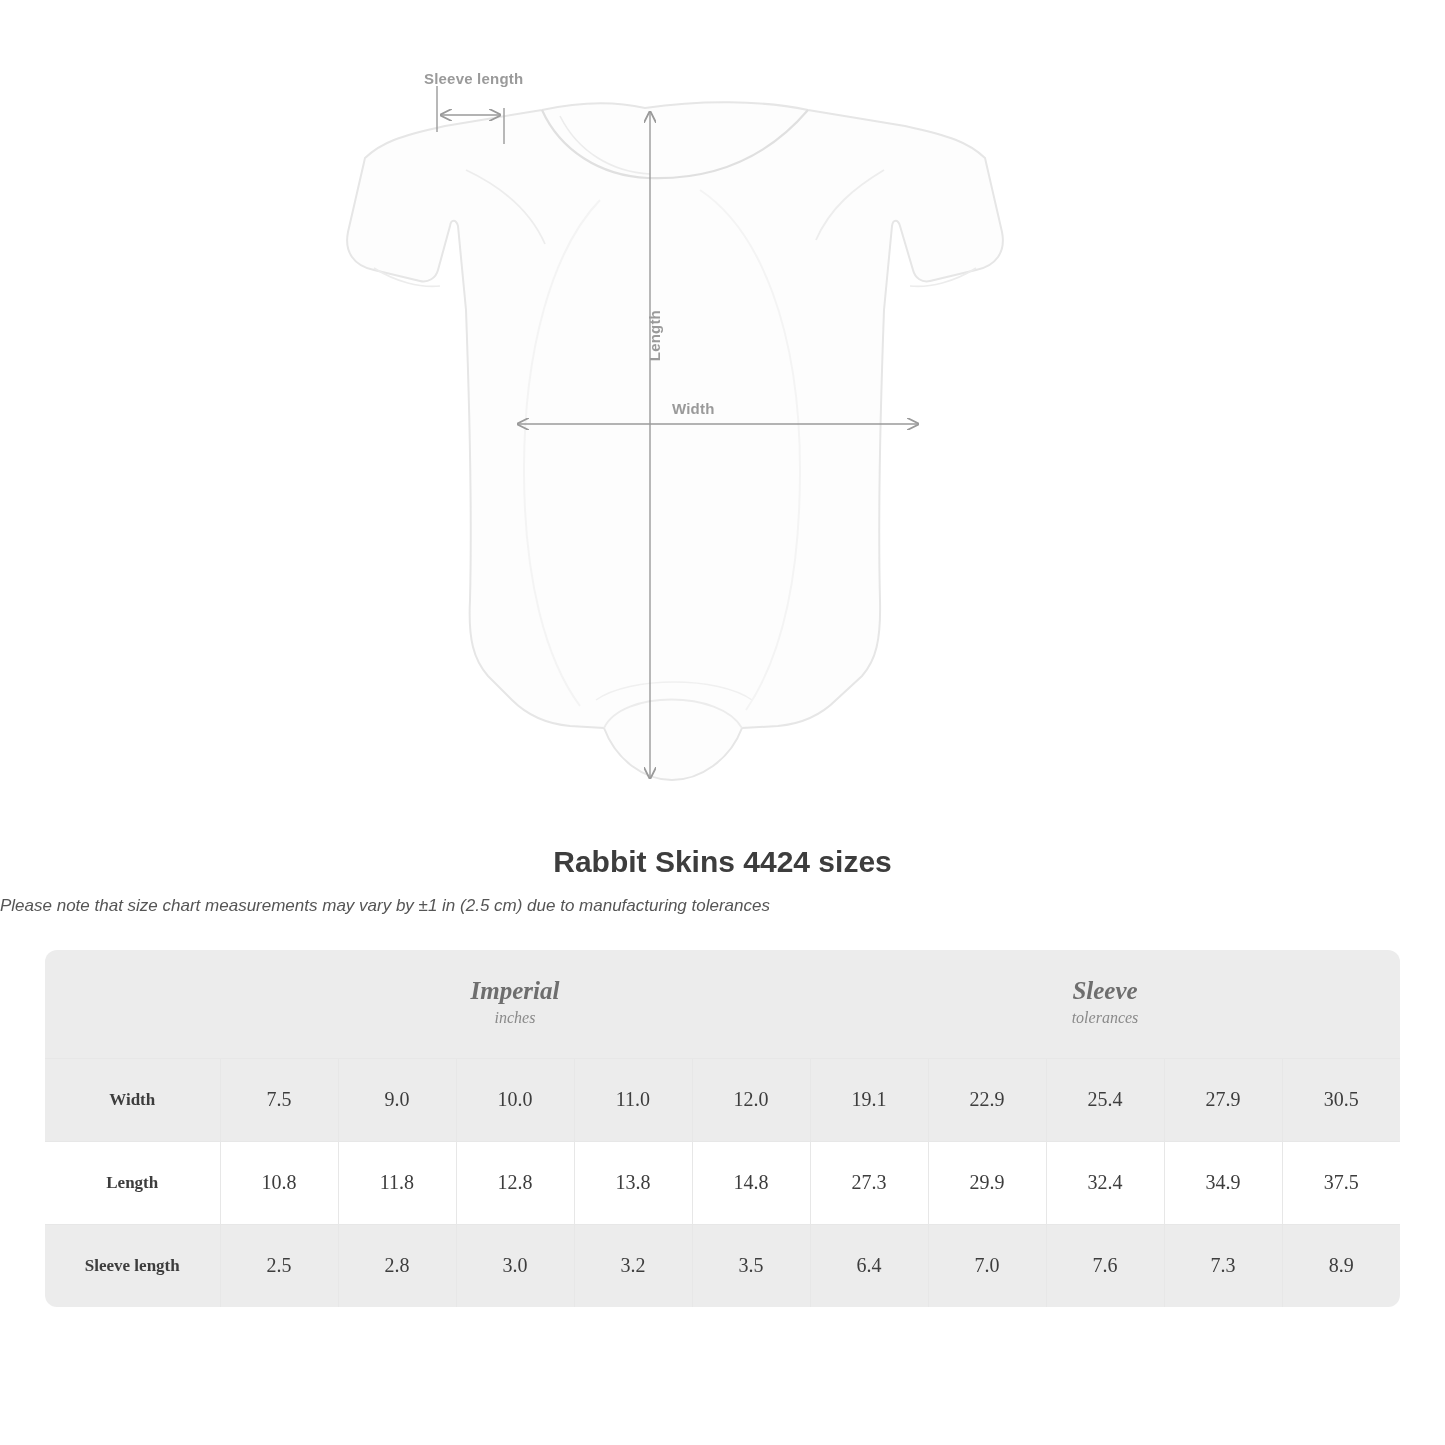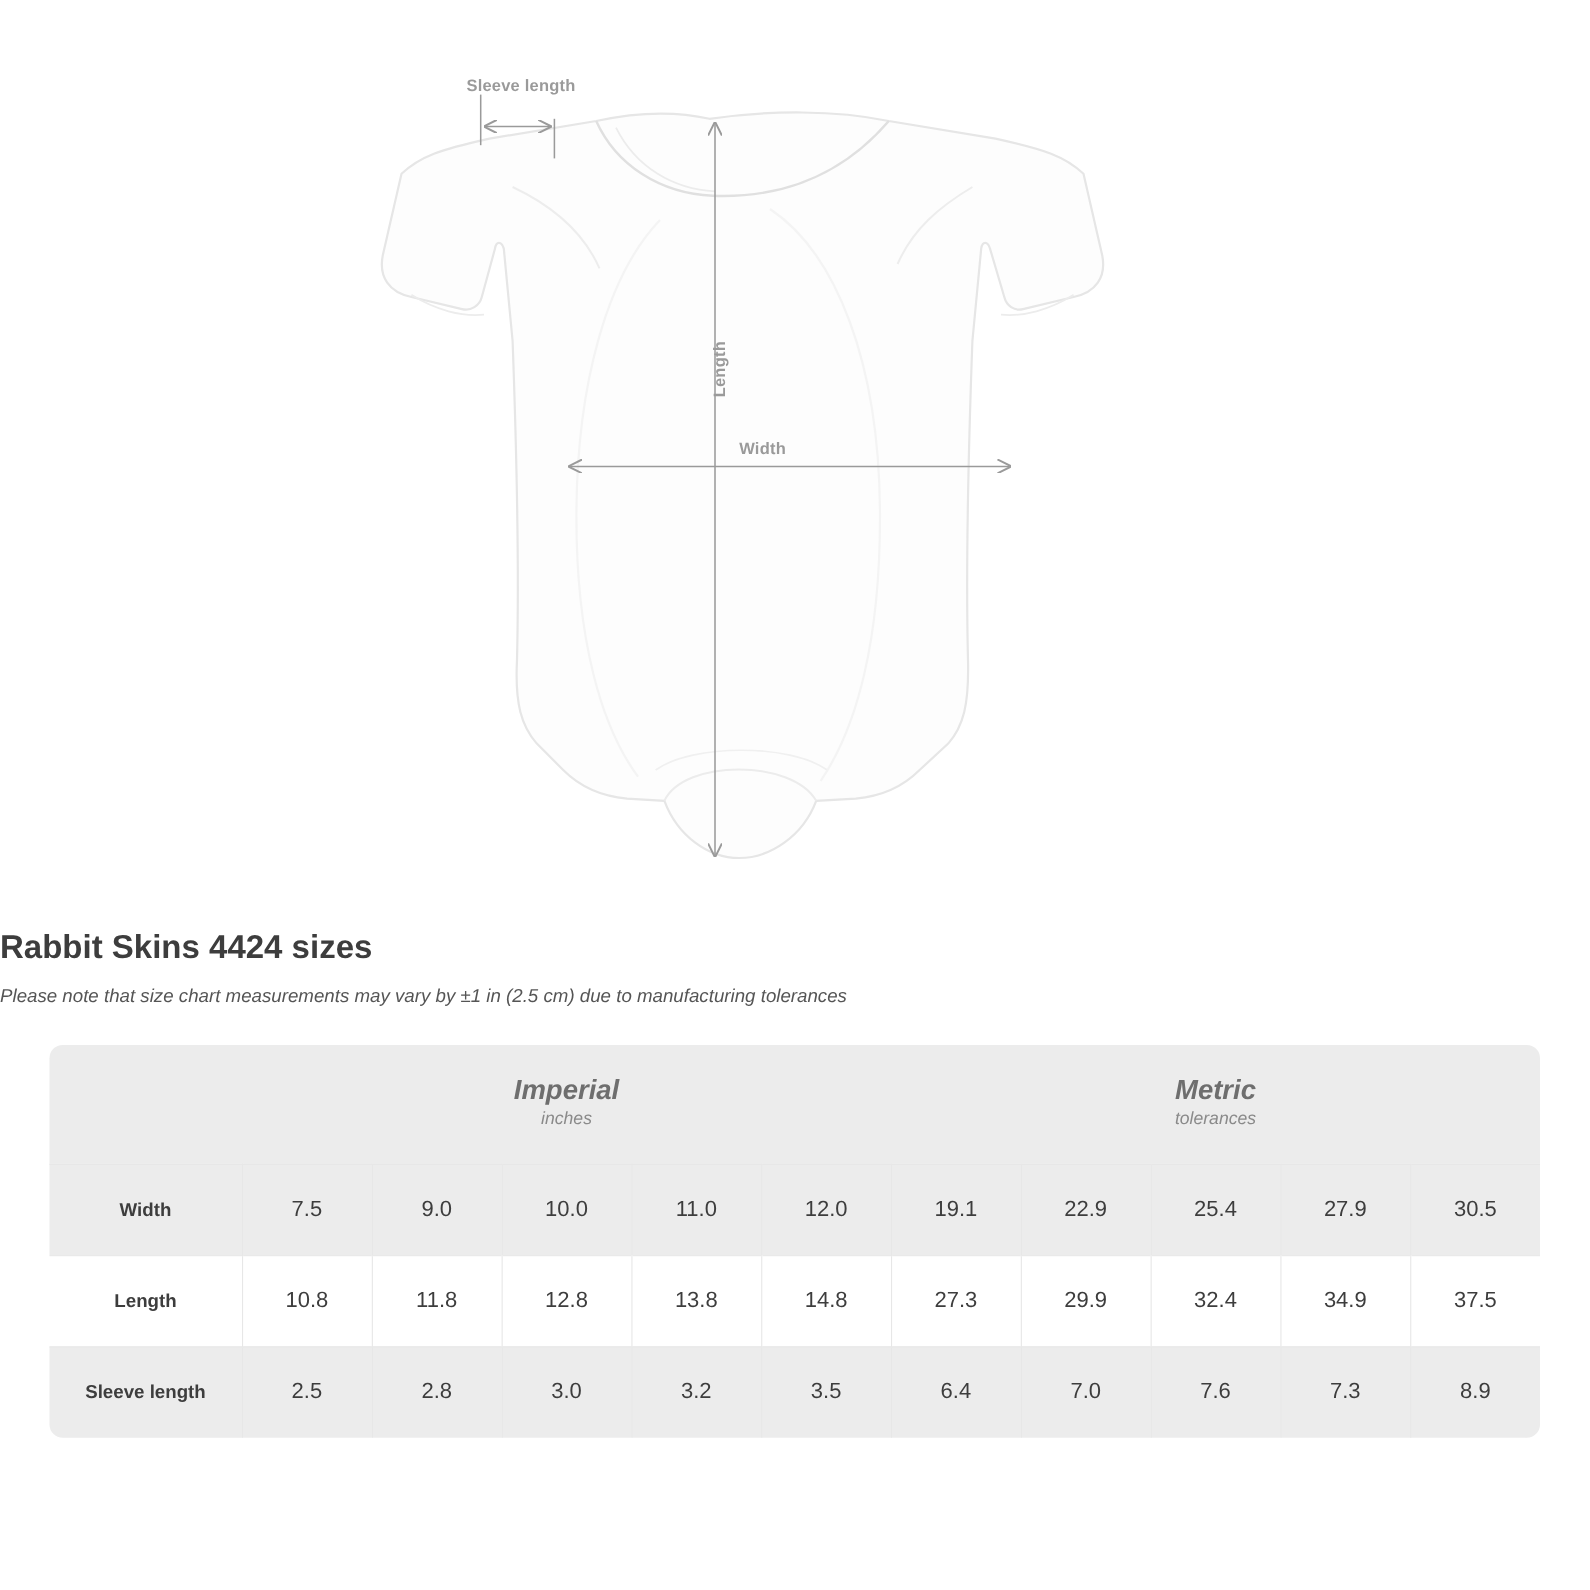--- a/index.html
+++ b/index.html
@@ -38,20 +38,21 @@
     left: 646px; top: 310px;
     writing-mode: vertical-rl;
     transform: rotate(180deg);
   }
 
   
   #title {
     position: absolute;
     left: 0; top: 845px;
     width: 1445px;
+    text-align: center;
     font-size: 30px;
     font-weight: bold;
     color: #3d3d3d;
   }
   #subtitle {
     position: absolute;
     left: 0; top: 896px;
     width: 1445px;
     text-align: left;
     font-size: 17px;
@@ -62,20 +63,21 @@
   
   #table-wrap {
     position: absolute;
     left: 45px; top: 950px;
     width: 1355px;
   }
   table.sizechart {
     border-collapse: collapse;
     width: 1355px;
     table-layout: fixed;
+    font-family: Liberation Serif, serif;
   }
   table.sizechart td, table.sizechart th {
     border: 0;
     text-align: center;
     vertical-align: middle;
   }
   
   .unitrow td {
     background: #ececec;
     height: 108px;
@@ -236,21 +238,21 @@
           <col>
       </colgroup>
       <tbody>
         <tr class="unitrow">
           <td></td>
           <td colspan="5">
             <div class="unit-name">Imperial</div>
             <div class="unit-sub">inches</div>
           </td>
           <td colspan="5">
-            <div class="unit-name">Metric</div>
+            <div class="unit-name">Sleeve</div>
             <div class="unit-sub">tolerances</div>
           </td>
         </tr>
 
 
         <tr class="datarow shaded">
           <td class="rowhead">Width</td>
           <td>7.5</td>
           <td>9.0</td>
           <td>10.0</td>

